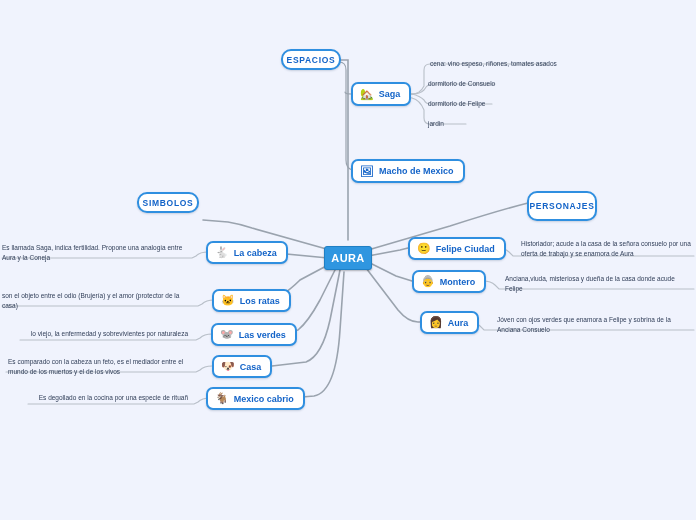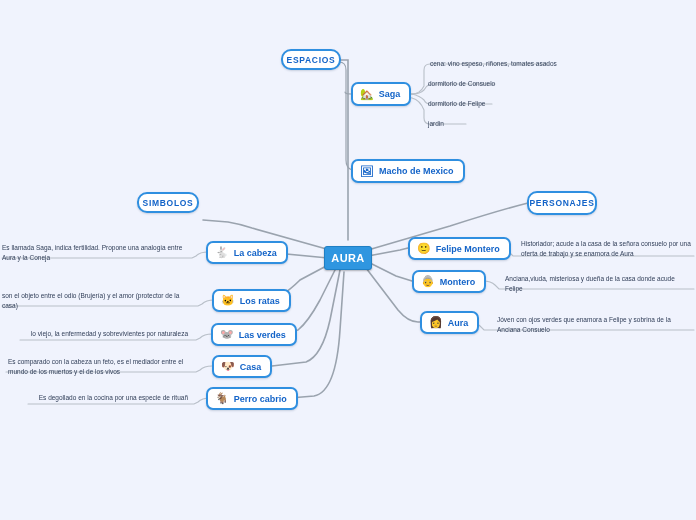--- a/index.html
+++ b/index.html
@@ -172,36 +172,36 @@
   <div class="node node-item" style="left:211px; top:323px; height:23px;">
     <span class="ico">🐭</span>
     <span>Las verdes</span>
   </div>
   <div class="node node-item" style="left:212px; top:355px; height:23px;">
     <span class="ico">🐶</span>
     <span>Casa</span>
   </div>
   <div class="node node-item" style="left:206px; top:387px; height:23px;">
     <span class="ico">🐐</span>
-    <span>Perro cabrio</span>
+    <span>Mexico cabrio</span>
   </div>
 
   <div class="leaf left" style="left:2px; top:243px; width:186px;">Es llamada Saga, indica fertilidad. Propone una analogía entre Aura y la Coneja</div>
   <div class="leaf left" style="left:2px; top:291px; width:186px;">son el objeto entre el odio (Brujería) y el amor (protector de la casa)</div>
   <div class="leaf lalign-right" style="left:22px; top:329px; width:166px;">lo viejo, la enfermedad y sobrevivientes por naturaleza</div>
   <div class="leaf left" style="left:8px; top:357px; width:180px;">Es comparado con la cabeza un feto, es el mediador entre el mundo de los muertos y el de los vivos</div>
   <div class="leaf lalign-right" style="left:28px; top:393px; width:160px;">Es degollado en la cocina por una especie de rituañ</div>
 
-  <div class="node node-cat" style="left:527px; top:191px; width:70px; height:24px;">
+  <div class="node node-cat" style="left:527px; top:191px; width:70px; height:30px;">
     <span>PERSONAJES</span>
   </div>
 
   <div class="node node-item" style="left:408px; top:237px; height:23px;">
     <span class="ico">🙂</span>
-    <span>Felipe Montero</span>
+    <span>Felipe Ciudad</span>
   </div>
   <div class="node node-item" style="left:412px; top:270px; height:23px;">
     <span class="ico">👵</span>
     <span>Montero</span>
   </div>
   <div class="node node-item" style="left:420px; top:311px; height:23px;">
     <span class="ico">👩</span>
     <span>Aura</span>
   </div>
 

